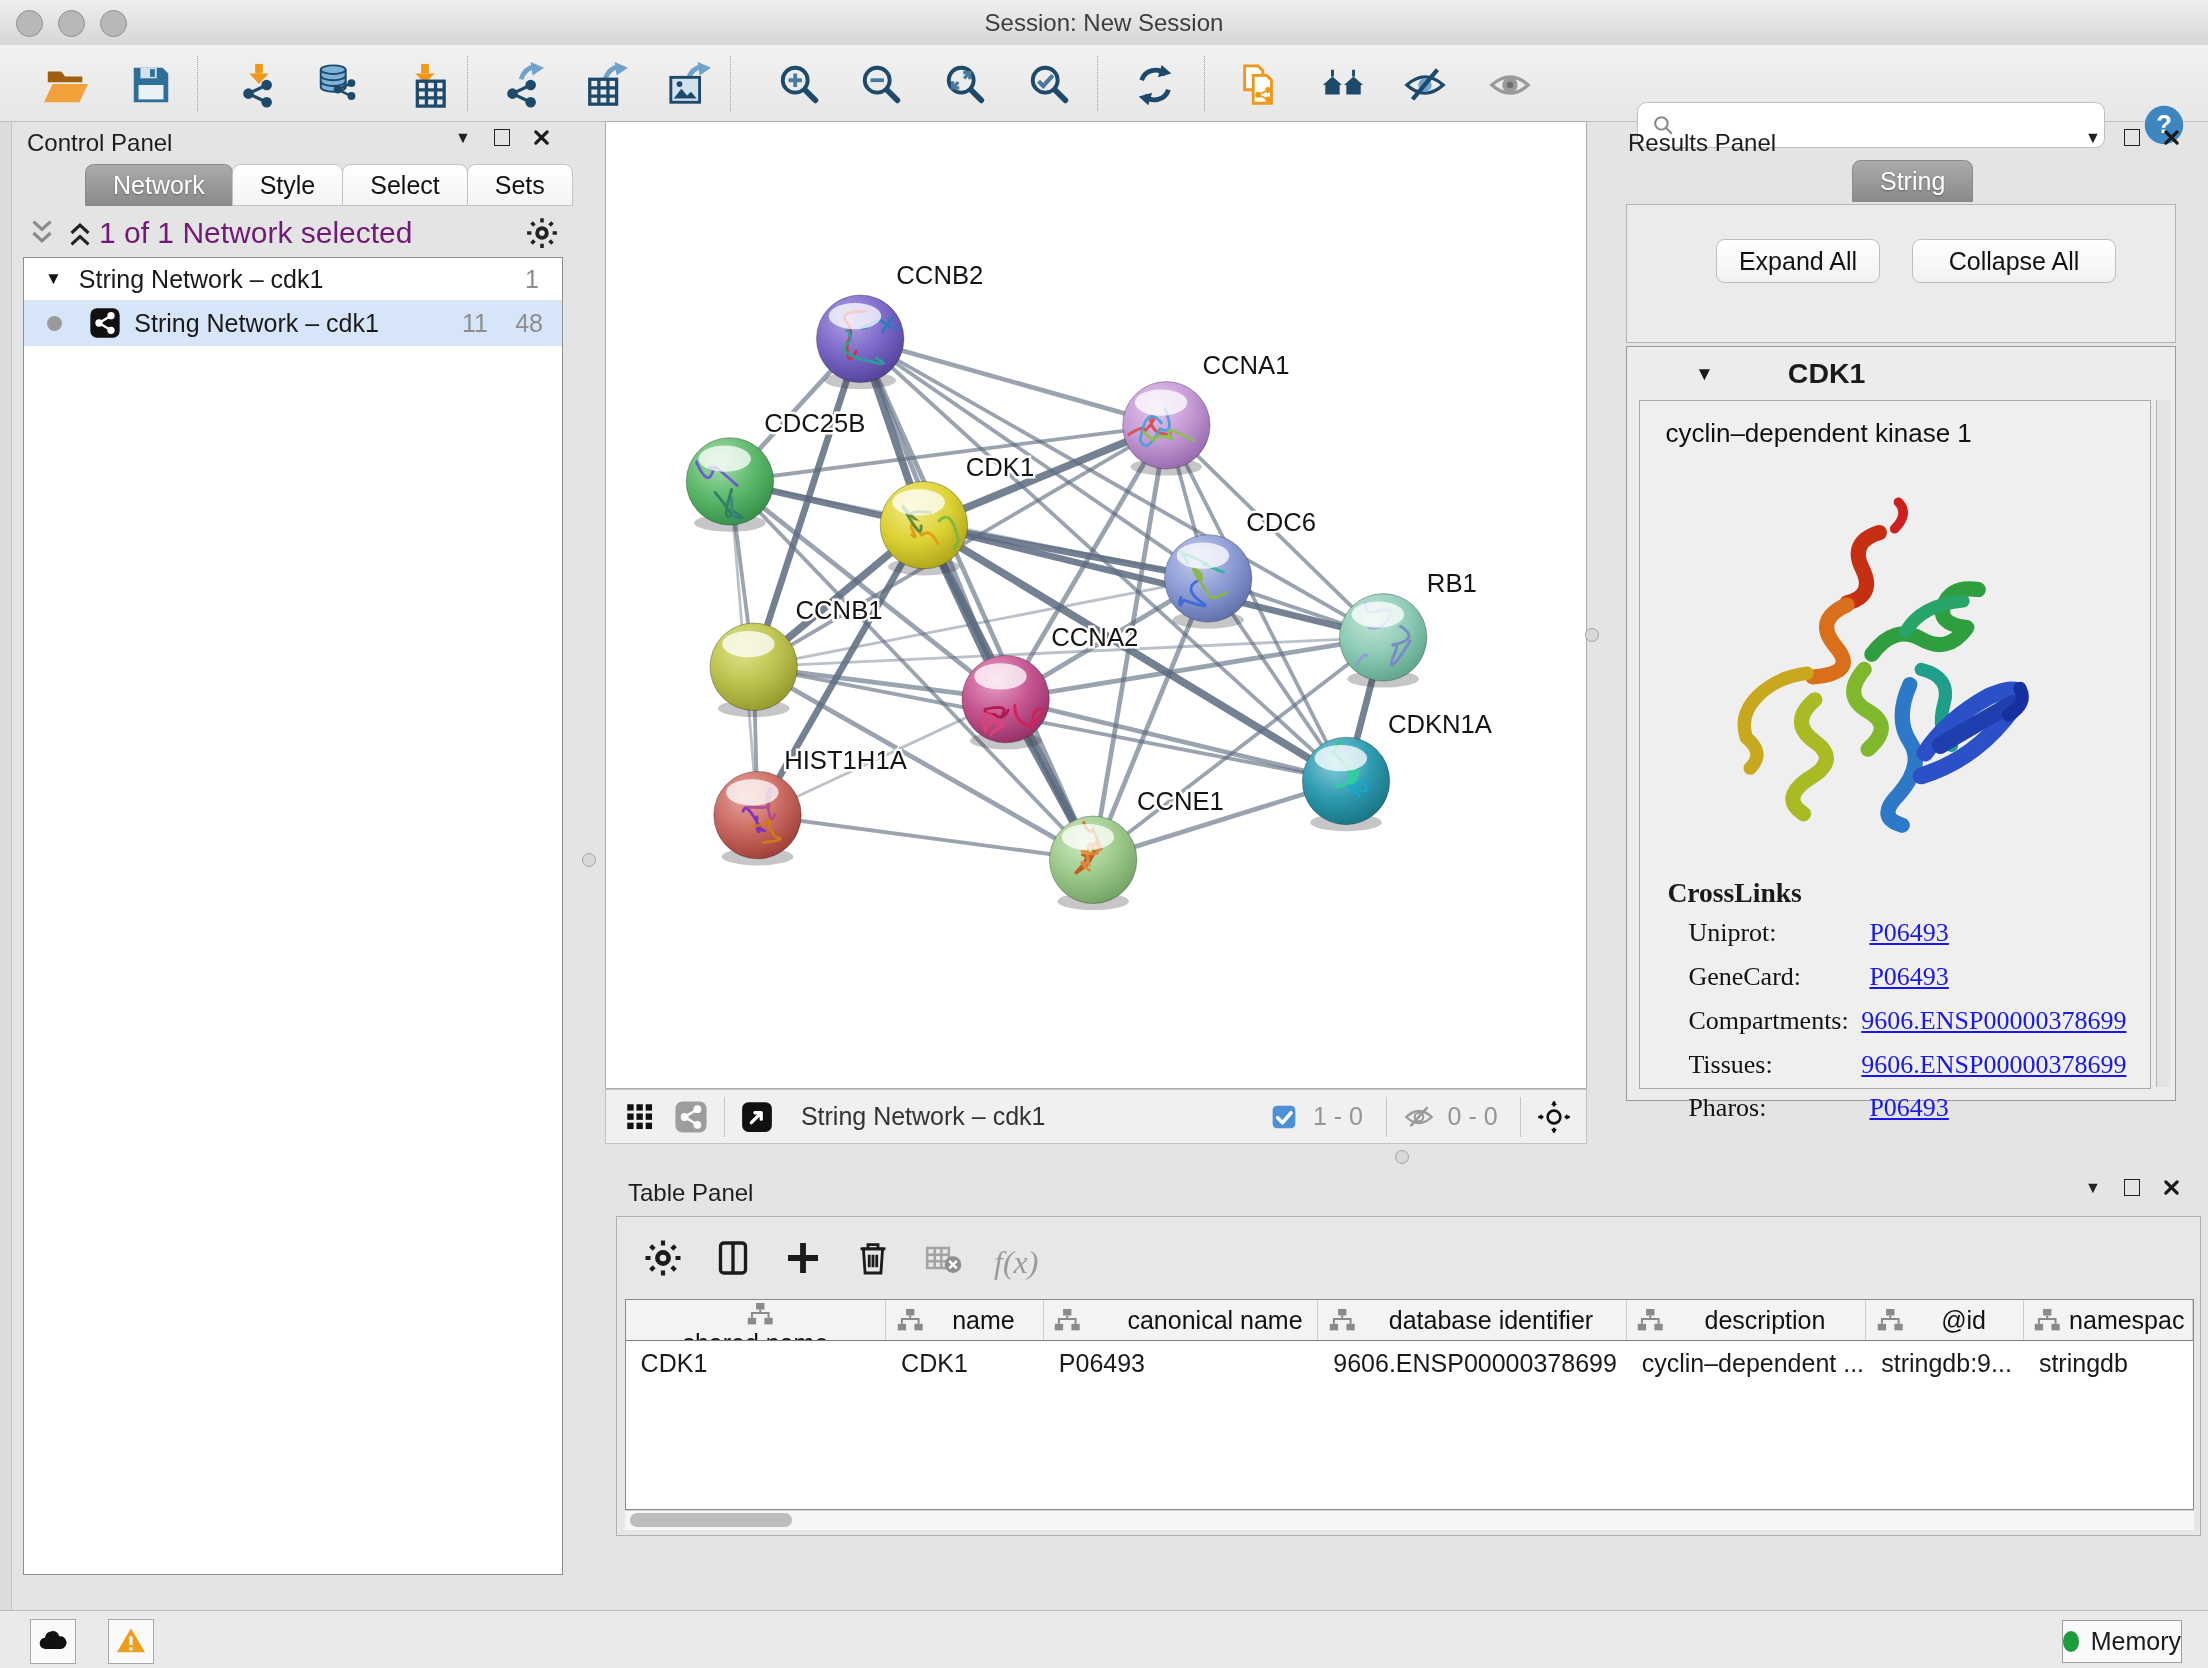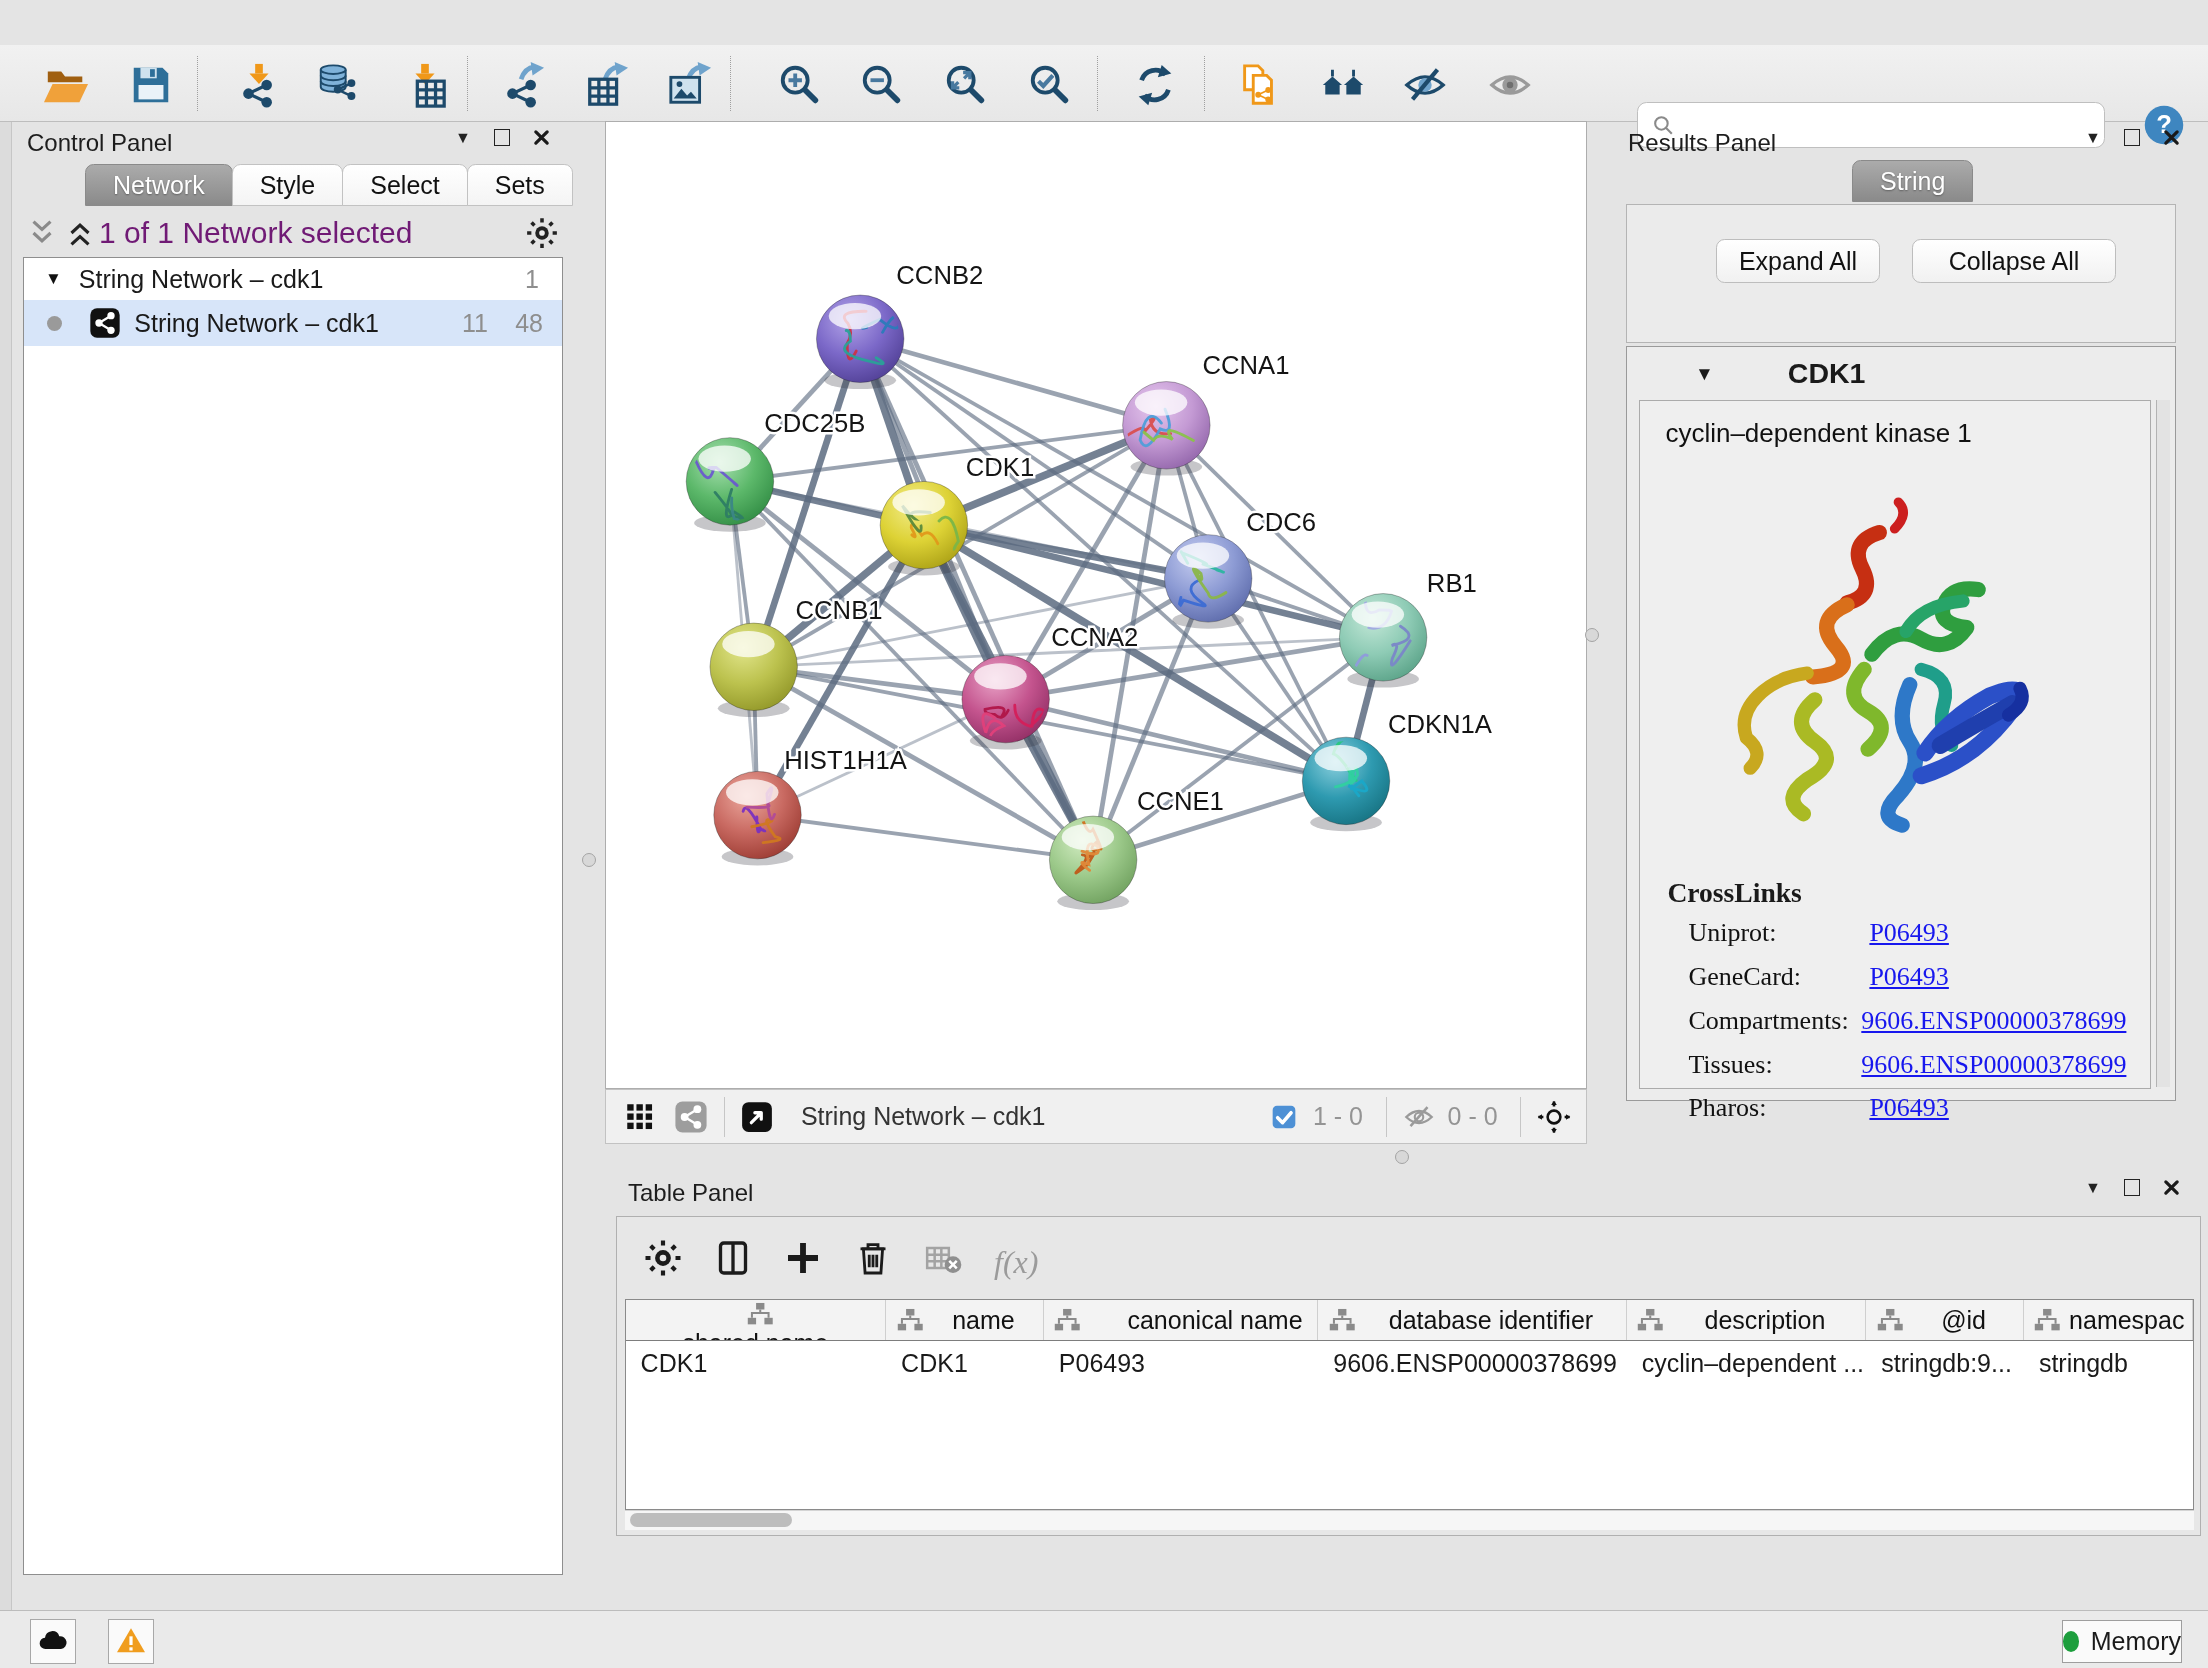--- a/index.html
+++ b/index.html
@@ -117,20 +117,26 @@
   .sb-btn svg{width:32px;height:32px;}
   #memory-btn{position:absolute;left:2062px;top:8.6px;width:118px;height:41px;background:#fafafa;border:1px solid #9e9e9e;
     display:flex;align-items:center;justify-content:center;gap:11.4px;font-size:25px;}
   #mem-dot{width:21px;height:21px;border-radius:50%;background:#1d9e3d;}
 </style>
 </head>
 <body>
 
 <div id="app">
 
+  <div class="abs" id="titlebar">
+    <span class="tlight" style="left:16px"></span>
+    <span class="tlight" style="left:58px"></span>
+    <span class="tlight" style="left:100px"></span>
+    <div id="win-title">Session: New Session</div>
+  </div>
 
   <div class="abs" id="toolbar">
     <div id="toolbar-icons">
         <span class="tbtn" style="left: 42px;">
           <svg viewBox="0 0 48 48">
             <path fill="#a05f10" d="M5 10h14l4 5h18v6H5z"></path>
             <path fill="#f0a13a" d="M1 42l9-19h37l-9 19z"></path>
           </svg>
         </span>
         <span class="tbtn" style="left: 127px;">

